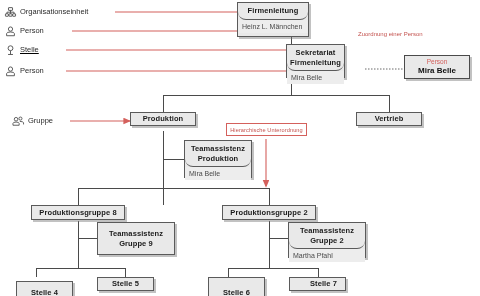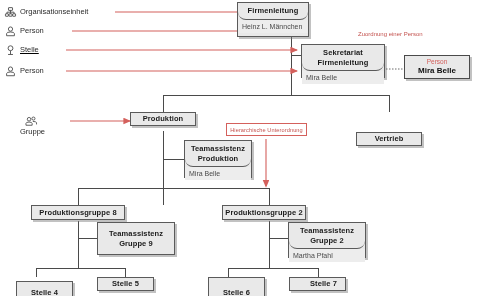--- a/index.html
+++ b/index.html
@@ -184,21 +184,21 @@
       <svg viewBox="0 0 16 16" width="13" height="13">
         <g fill="none" stroke="#4a4a4a" stroke-width="1.1">
           <circle cx="8" cy="5" r="2.6"></circle>
           <path d="M3.2,13.2 L3.2,10.6 Q3.2,8.6 8,8.6 Q12.8,8.6 12.8,10.6 L12.8,13.2 Z"></path>
         </g>
       </svg>
     </span>
     <span class="lbl">Person</span>
   </div>
 
-  <div class="legend-item" style="left:20px;top:114px;flex-direction:column;">
+  <div class="legend-item" style="left:12px;top:114px;">
     <span class="ico">
       <svg viewBox="0 0 16 16" width="13" height="13">
         <g fill="none" stroke="#4a4a4a" stroke-width="1.05">
           <circle cx="5" cy="5.2" r="2.2"></circle>
           <path d="M1.2,12.6 L1.2,10.4 Q1.2,8.7 5,8.7 Q8.8,8.7 8.8,10.4 L8.8,12.6 Z"></path>
           <circle cx="10.4" cy="4.4" r="1.9"></circle>
           <path d="M9.6,7.9 Q14.2,7.9 14.2,9.6 L14.2,11.6"></path>
         </g>
       </svg>
     </span>
@@ -207,54 +207,54 @@
 
   <div class="annot-plain" style="left:358px;top:31px;">Zuordnung einer Person</div>
 
   <div class="annot-box" style="left:226px;top:123px;width:81px;height:13px;">Hierarchische Unterordnung</div>
 
   <div class="node split" style="left:237px;top:2px;width:72px;height:35px;">
     <div class="hdr">Firmenleitung</div>
     <div class="body">Heinz L. Männchen</div>
   </div>
 
-  <div class="node split" style="left:301px;top:44px;width:84px;height:34px;">
+  <div class="node split" style="left:286px;top:44px;width:59px;height:34px;">
     <div class="hdr">
       <div>Sekretariat</div>
       <div>Firmenleitung</div>
     </div>
     <div class="body">Mira Belle</div>
   </div>
 
   <div class="person-card" style="left:404px;top:55px;width:66px;height:24px;">
     <div class="kind">Person</div>
     <div class="nm">Mira Belle</div>
   </div>
 
   <div class="node flat" style="left:130px;top:112px;width:66px;height:14px;">
     <div class="hdr">Produktion</div>
   </div>
 
-  <div class="node flat" style="left:356px;top:112px;width:66px;height:14px;margin-top:20px;">
+  <div class="node flat" style="left:356px;top:112px;width:66px;height:14px;">
     <div class="hdr">Vertrieb</div>
   </div>
 
   <div class="node split" style="left:184px;top:140px;width:68px;height:38px;">
     <div class="hdr">
       <div>Teamassistenz</div>
       <div>Produktion</div>
     </div>
     <div class="body">Mira Belle</div>
   </div>
 
   <div class="node flat" style="left:31px;top:205px;width:94px;height:15px;">
     <div class="hdr">Produktionsgruppe 8</div>
   </div>
 
-  <div class="node flat" style="left:222px;top:205px;width:84px;height:15px;">
+  <div class="node flat" style="left:222px;top:205px;width:94px;height:15px;">
     <div class="hdr">Produktionsgruppe 2</div>
   </div>
 
   <div class="node" style="left:97px;top:222px;width:78px;height:33px;">
     <div class="hdr" style="padding-top:6px;">
       <div>Teamassistenz</div>
       <div>Gruppe 9</div>
     </div>
   </div>
 

